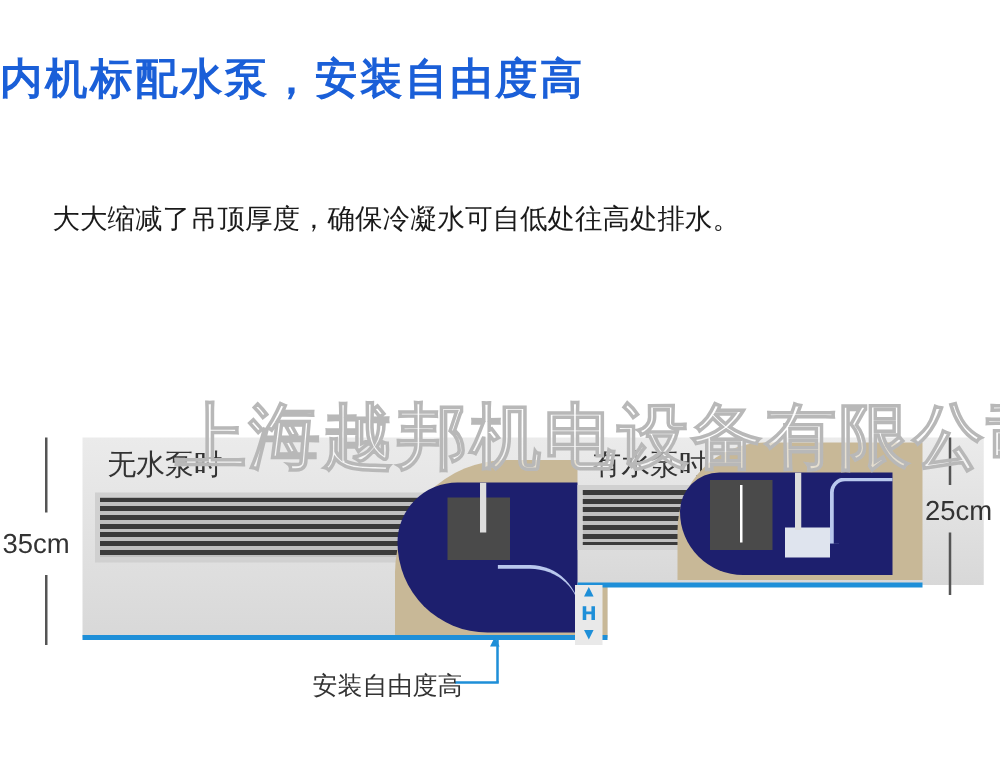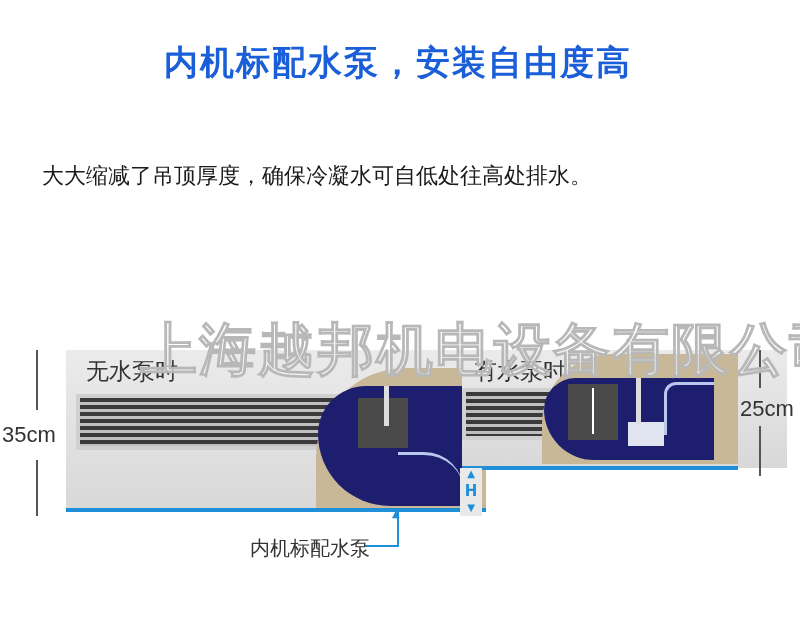--- a/index.html
+++ b/index.html
@@ -1,17 +1,17 @@
 <!DOCTYPE html>
 <html><head>
 <meta charset="utf-8">
 <style>
   html,body{margin:0;padding:0;background:#fff;}
   body{width:800px;height:617px;position:relative;overflow:hidden;font-family:"DejaVu Sans","Liberation Sans",sans-serif;}
-  .title{position:absolute;left:0;top:40px;width:632px;text-align:right;font-size:34px;font-weight:bold;color:#1a5fd8;letter-spacing:2px;}
+  .title{position:absolute;left:0;top:40px;width:632px;text-align:left;font-size:34px;font-weight:bold;color:#1a5fd8;letter-spacing:2px;}
   .desc{position:absolute;left:42px;top:158px;font-size:22px;color:#1a1a1a;line-height:36px;white-space:nowrap;}
   .desc div{margin:0;}
   .dim-line{position:absolute;width:2px;background:#555;}
   .dim-label{position:absolute;font-size:22px;color:#333;font-family:"Liberation Sans",sans-serif;}
   .panel{position:absolute;background:linear-gradient(#ebebeb,#d8d8d8);}
   .panel-label{position:absolute;font-size:23px;color:#333;}
   .grille{position:absolute;background:repeating-linear-gradient(#3a3a3a 0 4px,#bfbfbf 4px 7px);border:4px solid #d0d0d0;box-sizing:border-box;}
   .cut{position:absolute;background:#1d1f6e;overflow:hidden;}
   .beige{position:absolute;background:#c8b897;}
   .blue-line{position:absolute;height:4px;background:#1e8fd8;}
@@ -66,16 +66,16 @@
 
   <div class="h-mark">
     <div style="font-size:10px;line-height:12px;">▲</div>
     <div style="line-height:22px;">H</div>
     <div style="font-size:10px;line-height:12px;">▼</div>
   </div>
 
   <div style="position:absolute;left:397px;top:512px;width:2px;height:34px;background:#1e8fd8;"></div>
   <div style="position:absolute;left:364px;top:545px;width:35px;height:2px;background:#1e8fd8;"></div>
   <div style="position:absolute;left:392px;top:508px;color:#1e8fd8;font-size:10px;">▲</div>
-  <div class="ceiling-label">内机标配水泵</div>
+  <div class="ceiling-label">安装自由度高</div>
 
   <div class="watermark">上海越邦机电设备有限公司</div>
 </div>
 
 </body></html>

